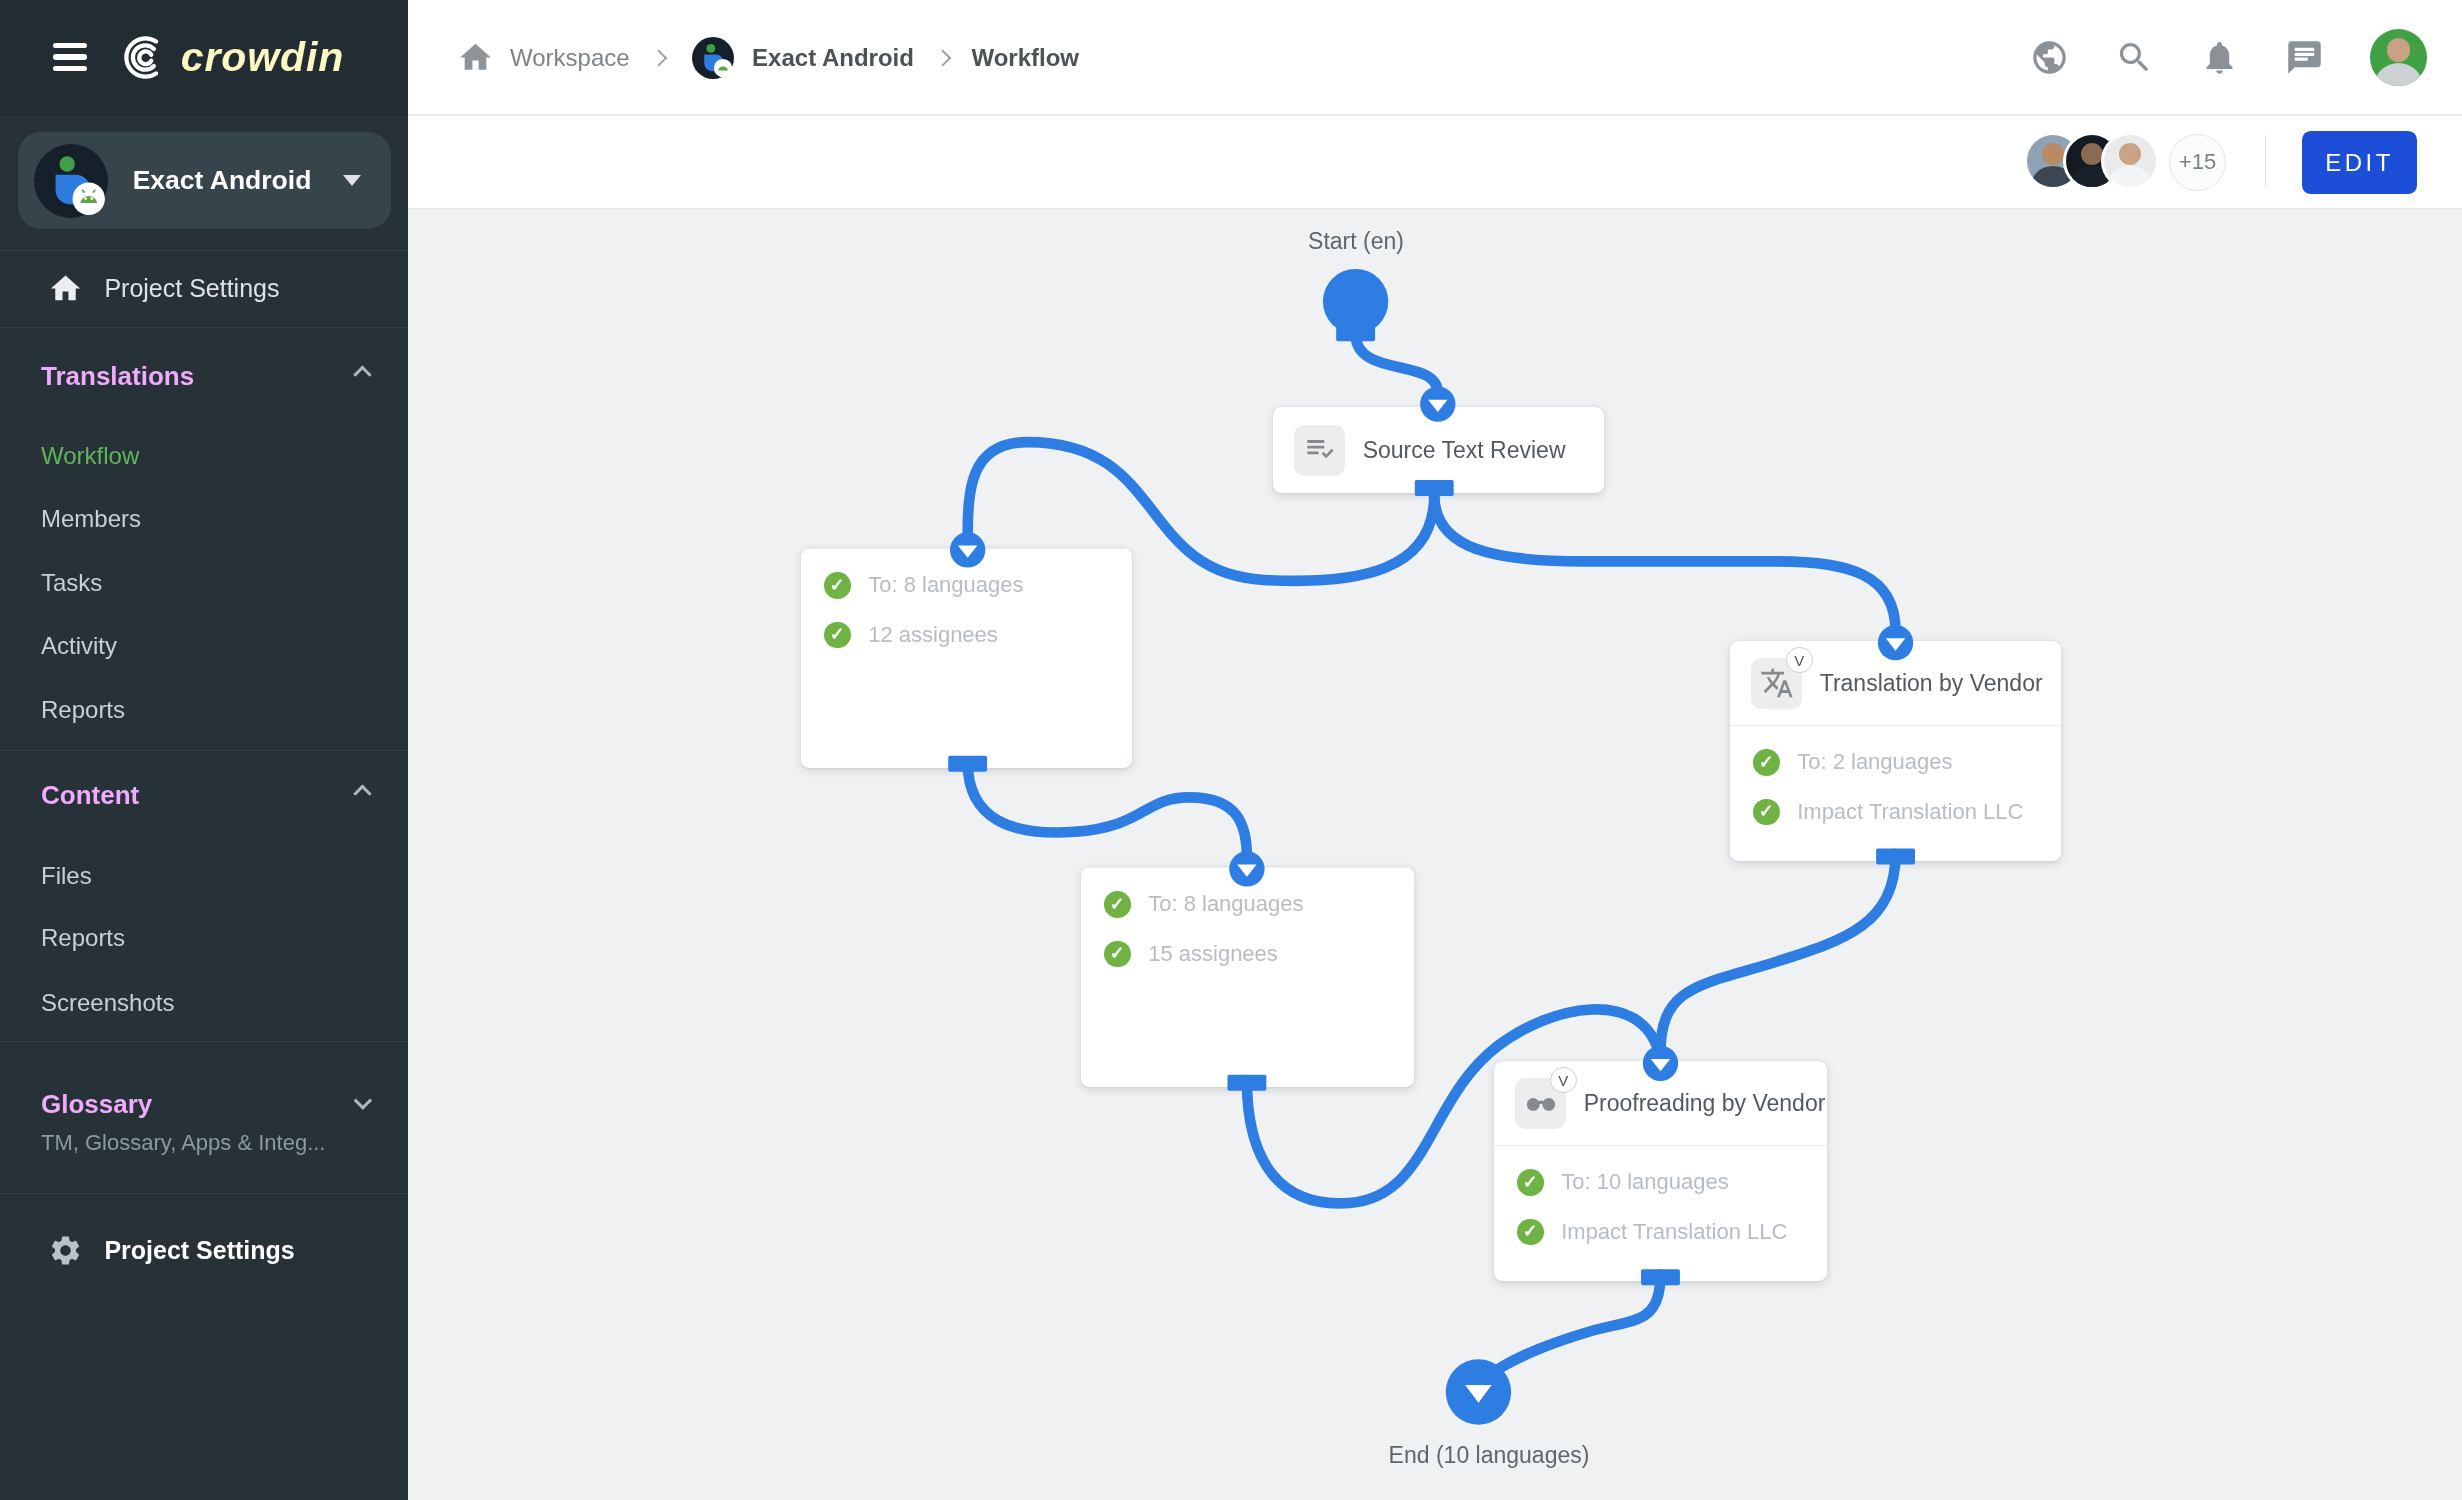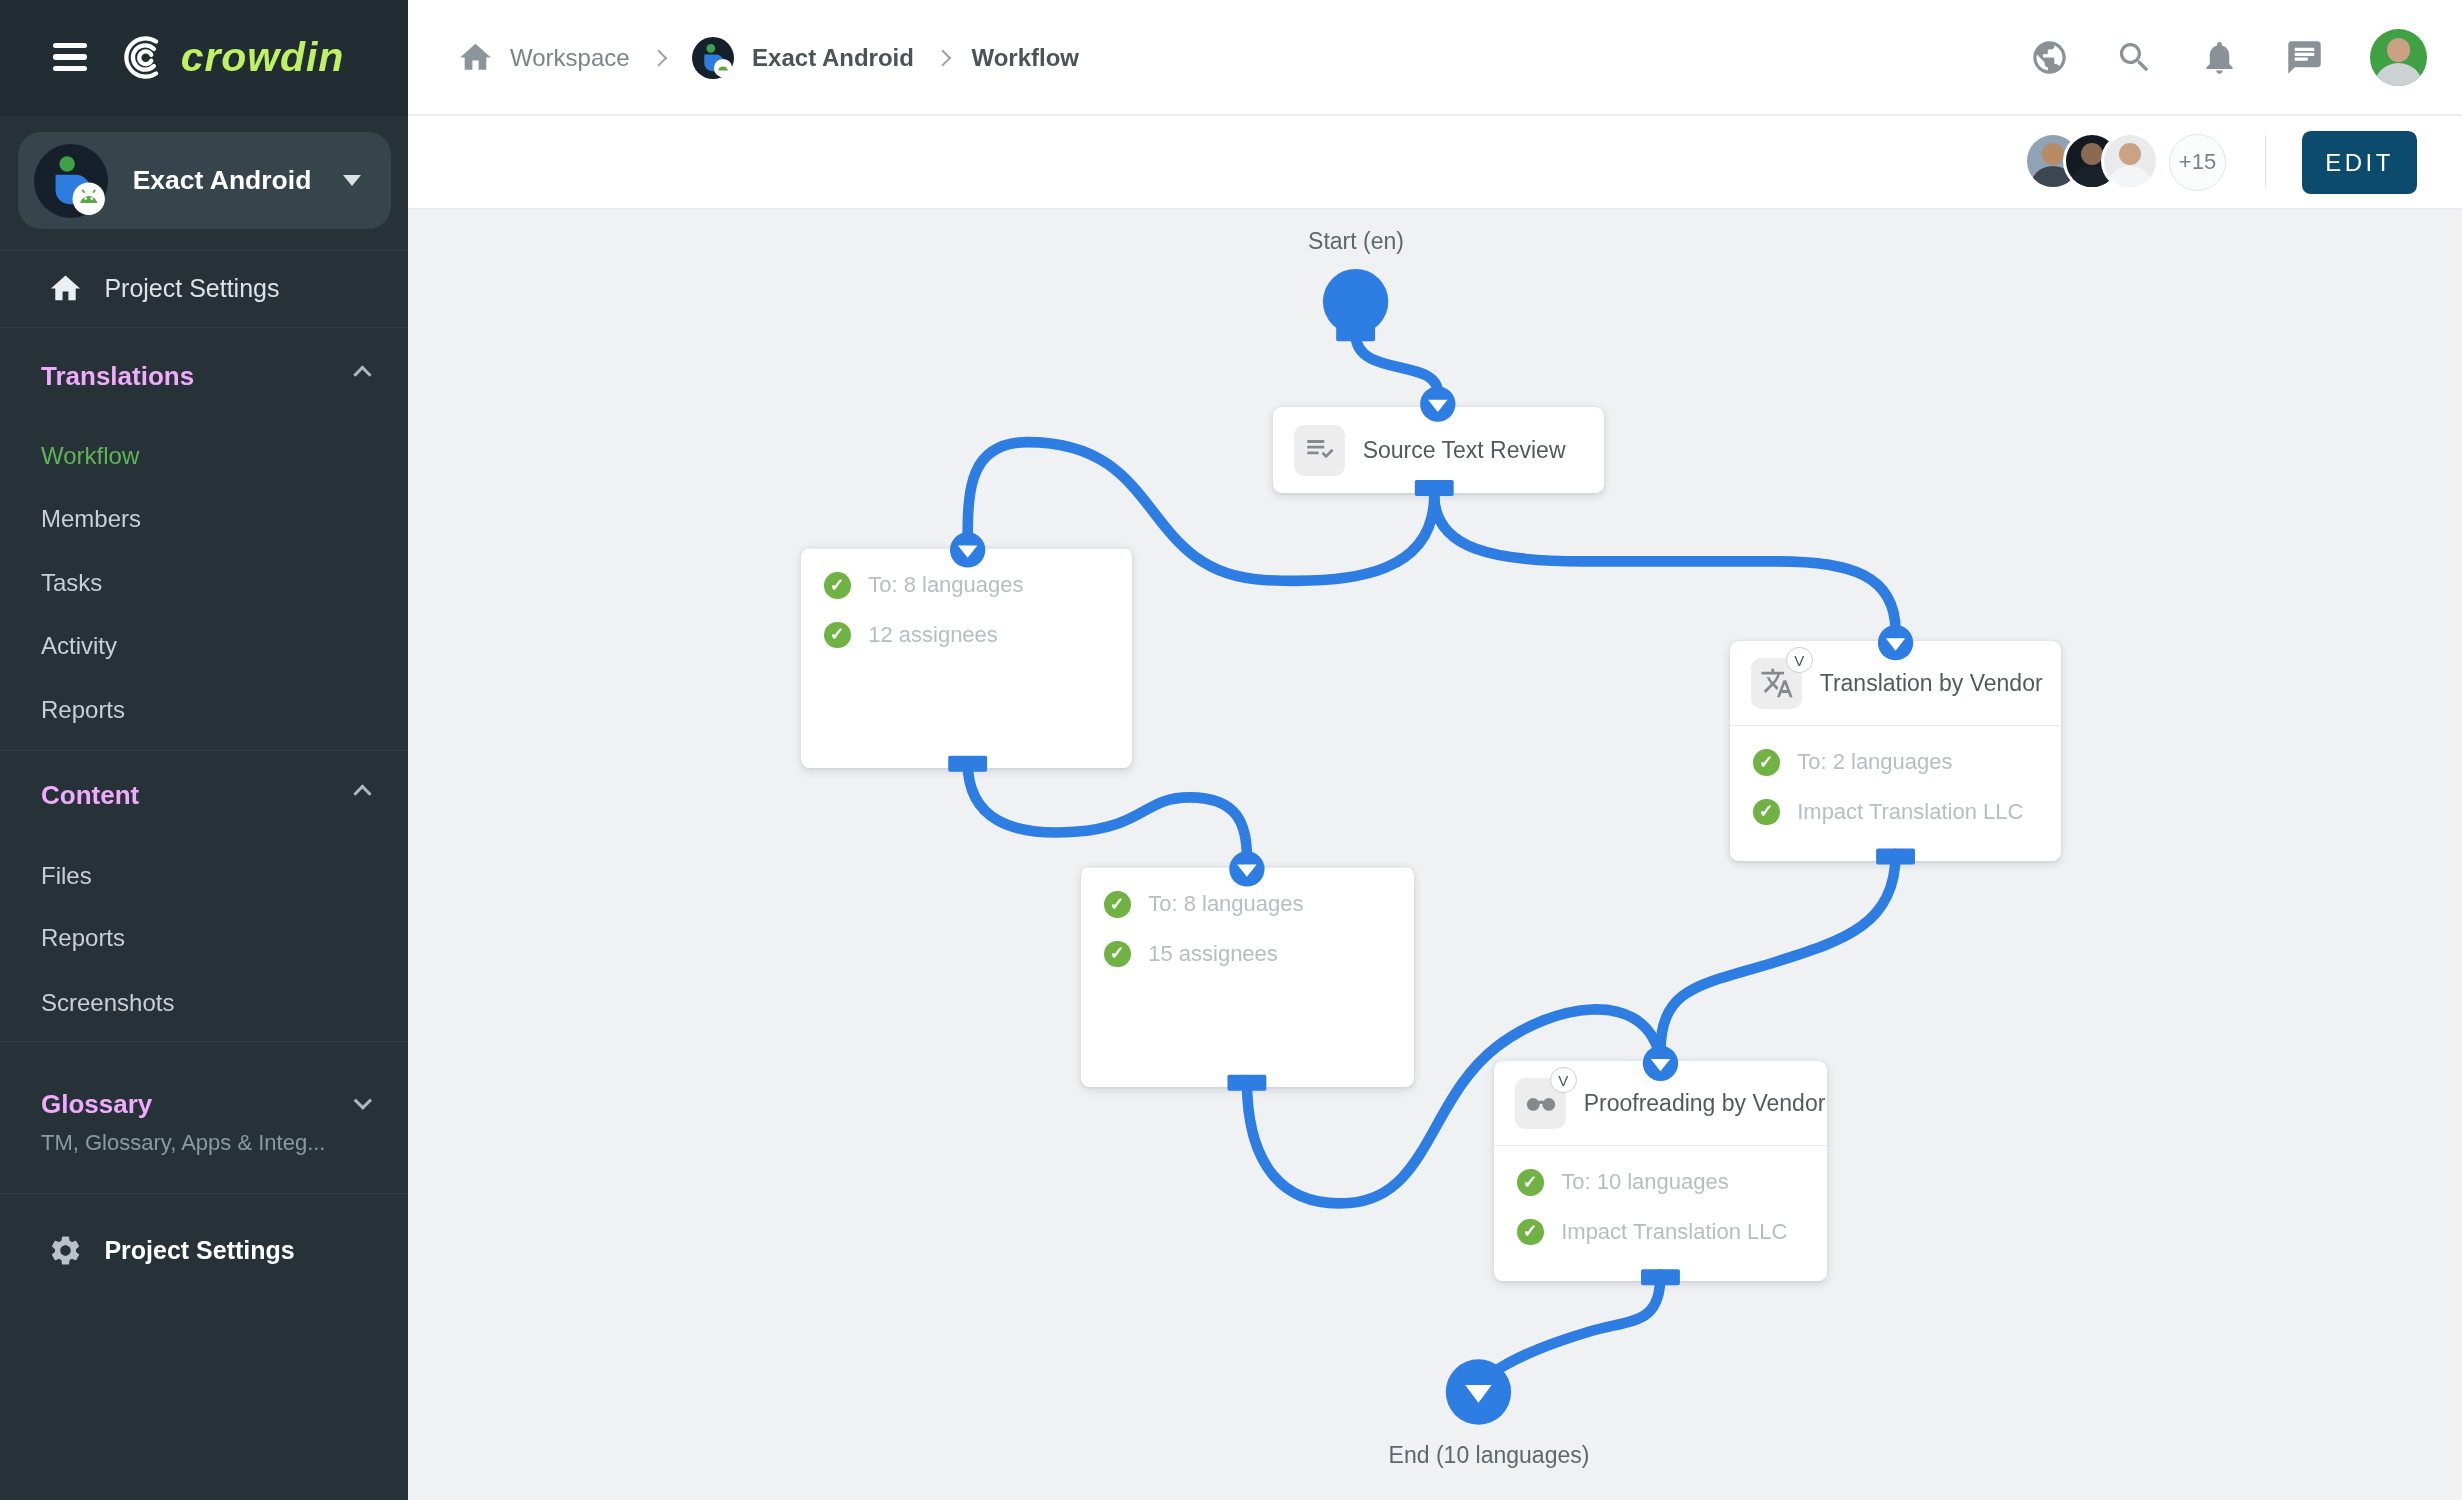--- a/index.html
+++ b/index.html
@@ -6,21 +6,21 @@
   html,body { width:2462px; height:1501px; }
   body { font-family:"Liberation Sans", sans-serif; -webkit-font-smoothing:antialiased; }
   .app { position:relative; width:2462px; height:1501px; background:#eff1f3; overflow:hidden; }
 
   
   .sidebar { position:absolute; left:0; top:0; width:408px; height:1501px; background:#263238; z-index:6; }
   .sb-top { position:absolute; left:0; top:0; width:408px; height:115px; background:#222d33; border-bottom:0.9px solid #1d272d; display:flex; align-items:center; }
   .burger { margin-left:53px; cursor:pointer; }
   .burger span { display:block; width:34px; height:5.3px; border-radius:2.7px; background:#fff; margin:6.2px 0; }
   .brand { display:flex; align-items:center; margin-left:34px; gap:8.8px; }
-  .brand-word { color:#bef264; font-size:41px; font-weight:700; font-style:italic; letter-spacing:0.9px; }
+  .brand-word { color:#fef9c3; font-size:41px; font-weight:700; font-style:italic; letter-spacing:0.9px; }
 
   .proj-select { position:absolute; left:17.7px; top:132px; width:373px; height:97px; background:#36444c; border-radius:23px; display:flex; align-items:center; cursor:pointer; }
   .proj-avatar { position:relative; flex:0 0 auto; }
   .proj-select .name { color:#fff; font-size:26.5px; font-weight:700; margin-left:25px; flex:1; }
   .caret-down { width:0; height:0; border-left:9.7px solid transparent; border-right:9.7px solid transparent; border-top:11.5px solid #dbe3e7; margin-right:30px; }
 
   .sb-div { position:absolute; left:0; width:408px; height:0.9px; background:#323e46; }
   .sb-row { position:absolute; left:0; width:408px; display:flex; align-items:center; color:#dde3e6; font-size:25px; cursor:pointer; }
   .sb-row .ic { width:39px; margin-left:46px; margin-right:19.4px; display:flex; justify-content:center; }
   .sb-sec { position:absolute; left:41px; color:#f0abfc; font-size:26px; font-weight:700; cursor:pointer; }
@@ -47,21 +47,21 @@
   .pav::before { content:""; position:absolute; width:42%; height:42%; left:29%; top:16%; border-radius:50%; background:var(--skin,#c99b72); }
   .pav::after { content:""; position:absolute; width:84%; height:48%; left:8%; top:60%; border-radius:50% 50% 0 0 / 80% 80% 0 0; background:var(--shirt,#39434b); }
 
   
   .toolbar { position:absolute; left:408px; top:116px; width:2054px; height:93px; background:#fff; border-bottom:0.9px solid #e7eaec; z-index:5; }
   .tb-avs { position:absolute; left:1616px; top:16px; display:flex; }
   .tb-avs .pav { width:58px; height:58px; border:3.5px solid #fff; margin-left:-19.4px; cursor:pointer; }
   .tb-avs .pav:first-child { margin-left:0; }
   .more-badge { position:absolute; left:1761px; top:17.7px; width:57px; height:57px; border-radius:50%; background:#fbfcfc; border:1.8px solid #e2e5e7; color:#7a8388; font-size:22px; display:flex; align-items:center; justify-content:center; cursor:pointer; }
   .tb-sep { position:absolute; left:1857px; top:19.4px; width:0.9px; height:53px; background:#dfe3e5; }
-  .edit-btn { position:absolute; left:1894px; top:15px; width:115px; height:63px; background:#0c4a6e; border:none; border-radius:8.8px; color:#fff; font-size:24px; letter-spacing:3.5px; font-family:"Liberation Sans",sans-serif; cursor:pointer; }
+  .edit-btn { position:absolute; left:1894px; top:15px; width:115px; height:63px; background:#1d4ed8; border:none; border-radius:8.8px; color:#fff; font-size:24px; letter-spacing:3.5px; font-family:"Liberation Sans",sans-serif; cursor:pointer; }
 
   
   .canvas-label { position:absolute; transform:translateX(-50%); color:#5d676e; font-size:23px; z-index:3; white-space:nowrap; }
 
   .wf-card { position:absolute; background:#fff; border-radius:8.8px; box-shadow:0 2.7px 8.8px rgba(30,42,52,.14), 0 0.9px 2.7px rgba(0,0,0,.05); z-index:2; cursor:pointer; }
   .wf-head { display:flex; align-items:center; gap:17.7px; padding:8px 21px; height:84px; }
   .wf-card.head-only .wf-head { height:100%; }
   .wf-ico { position:relative; width:51px; height:51px; border-radius:10.6px; background:#ededee; display:flex; align-items:center; justify-content:center; flex:0 0 auto; }
   .wf-ico svg { width:34px; height:34px; fill:#85898d; }
   .v-badge { position:absolute; top:-10.6px; right:-10.6px; width:26.5px; height:26.5px; border-radius:50%; background:#fff; border:1.8px solid #ccd0d3; color:#4c545a; font-size:15px; display:flex; align-items:center; justify-content:center; }

